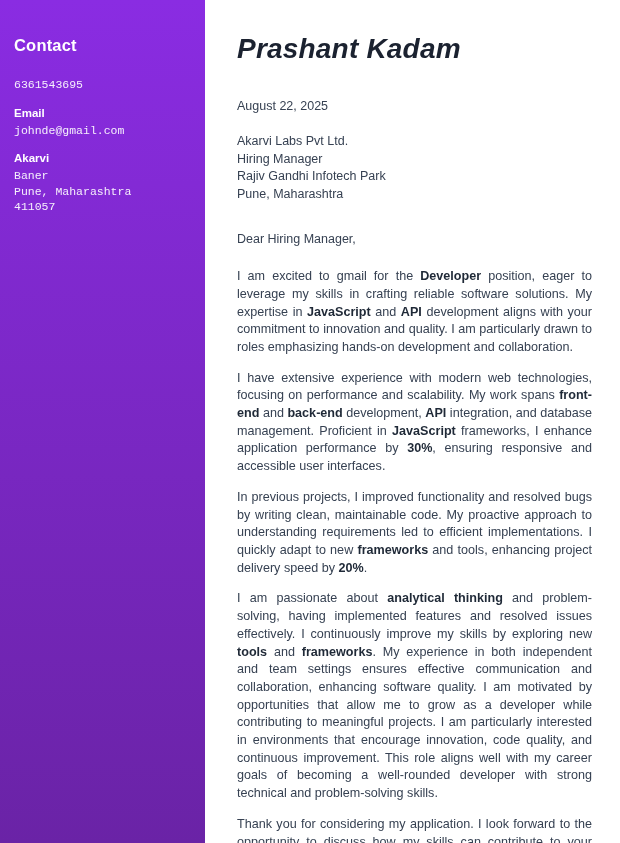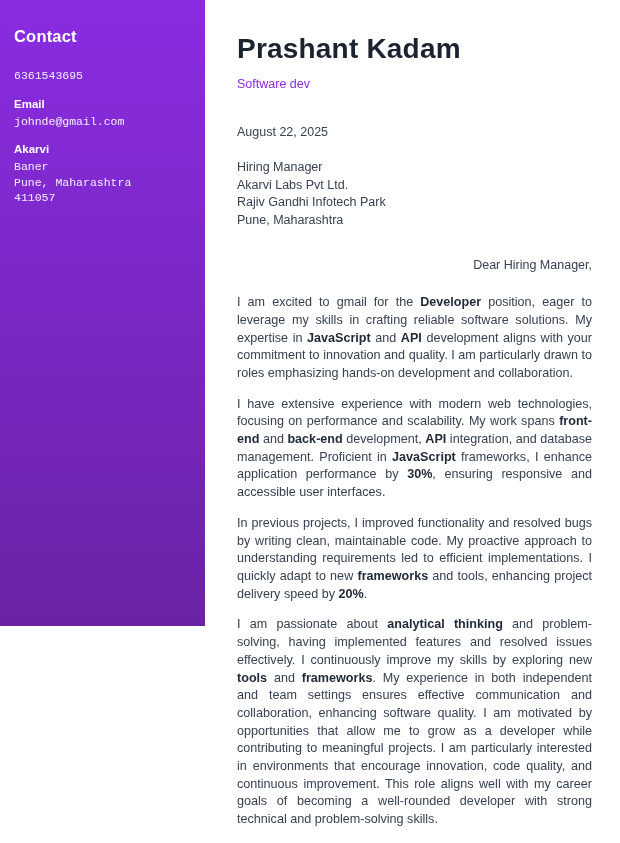--- a/index.html
+++ b/index.html
@@ -7,24 +7,24 @@
   body {
     font-family: "Liberation Sans", "DejaVu Sans", sans-serif;
     display: flex;
     background: #ffffff;
   }
 
   
   .sidebar {
     width: 205px;
     min-width: 205px;
-    height: 626px;
+    height: 843px;
     background: linear-gradient(180deg, var(--sidebar-top, #8a2ce2) 0%, var(--sidebar-bottom, #6a23a6) 100%);
     color: #ffffff;
-    padding: 27px 14px 0 14px;
+    padding: 36px 14px 0 14px;
   }
   .sidebar h2 {
     font-size: 16.5px;
     font-weight: 700;
     letter-spacing: 0.2px;
     margin-bottom: 22px;
   }
   .contact-group { margin-bottom: 13px; }
   .contact-label {
     font-size: 11.5px;
@@ -45,41 +45,41 @@
     flex: 1;
     padding: 33px 28px 0 32px;
     color: var(--body-text, #364152);
   }
   .name {
     font-size: 28px;
     line-height: 1.15;
     font-weight: 700;
     color: var(--heading-text, #1b2230);
     letter-spacing: 0.2px;
+    font-style: italic;
   }
   .role {
     margin-top: 12px;
     font-size: 12.5px;
     color: var(--accent, #8a2be2);
   }
   .date {
     margin-top: 34px;
     font-size: 12.5px;
     color: var(--body-text, #364152);
   }
   .recipient { margin-top: 20px; }
   .recipient div {
     font-size: 12.5px;
     line-height: 17.6px;
   }
   .salutation {
     margin-top: 27px;
     font-size: 12.5px;
     line-height: 17.6px;
-    text-align: right;
   }
   .paragraphs { margin-top: 20px; }
   .paragraphs p {
     font-size: 12.6px;
     line-height: 17.7px;
     text-align: justify;
     margin-bottom: 13px;
   }
   .paragraphs p b {
     font-weight: 700;
@@ -104,27 +104,26 @@
   <div class="contact-group">
     <div class="contact-label">Akarvi</div>
     <div class="contact-line">Baner</div>
     <div class="contact-line">Pune, Maharashtra</div>
     <div class="contact-line">411057</div>
   </div>
 </aside>
 
 <main class="main">
   <h1 class="name">Prashant Kadam</h1>
-  <div class="role">Software dev</div>
 
   <div class="date">August 22, 2025</div>
 
   <div class="recipient">
+    <div>Akarvi Labs Pvt Ltd.</div>
     <div>Hiring Manager</div>
-    <div>Akarvi Labs Pvt Ltd.</div>
     <div>Rajiv Gandhi Infotech Park</div>
     <div>Pune, Maharashtra</div>
   </div>
 
   <div class="salutation">Dear Hiring Manager,</div>
 
   <div class="paragraphs">
     <p><span>I am excited to gmail for the </span><b>Developer</b><span> position, eager to leverage my skills in crafting reliable software solutions. My expertise in </span><b>JavaScript</b><span> and </span><b>API</b><span> development aligns with your commitment to innovation and quality. I am particularly drawn to roles emphasizing hands-on development and collaboration.</span></p>
     <p><span>I have extensive experience with modern web technologies, focusing on performance and scalability. My work spans </span><b>front-end</b><span> and </span><b>back-end</b><span> development, </span><b>API</b><span> integration, and database management. Proficient in </span><b>JavaScript</b><span> frameworks, I enhance application performance by </span><b>30%</b><span>, ensuring responsive and accessible user interfaces.</span></p>
     <p><span>In previous projects, I improved functionality and resolved bugs by writing clean, maintainable code. My proactive approach to understanding requirements led to efficient implementations. I quickly adapt to new </span><b>frameworks</b><span> and tools, enhancing project delivery speed by </span><b>20%</b><span>.</span></p>

